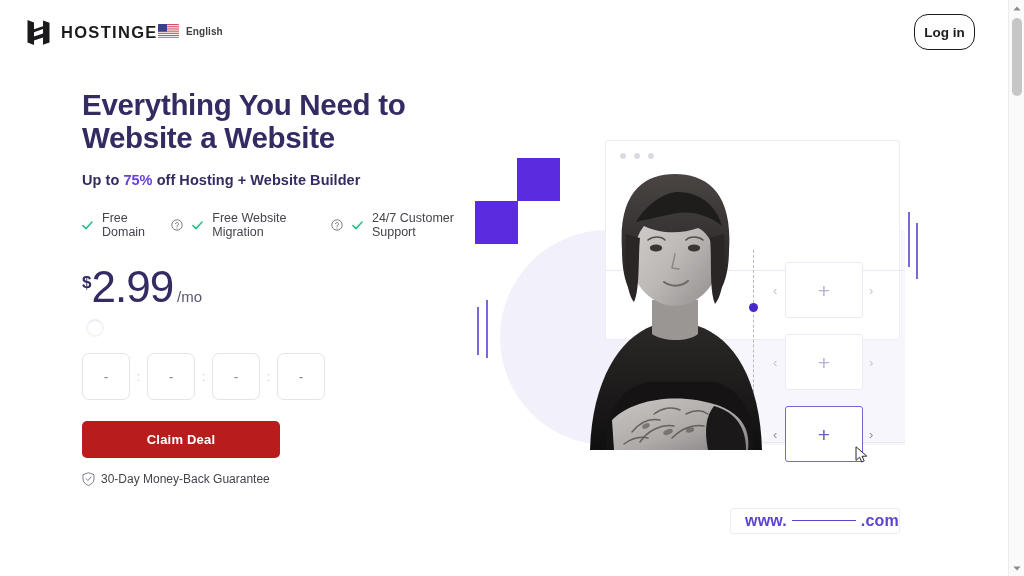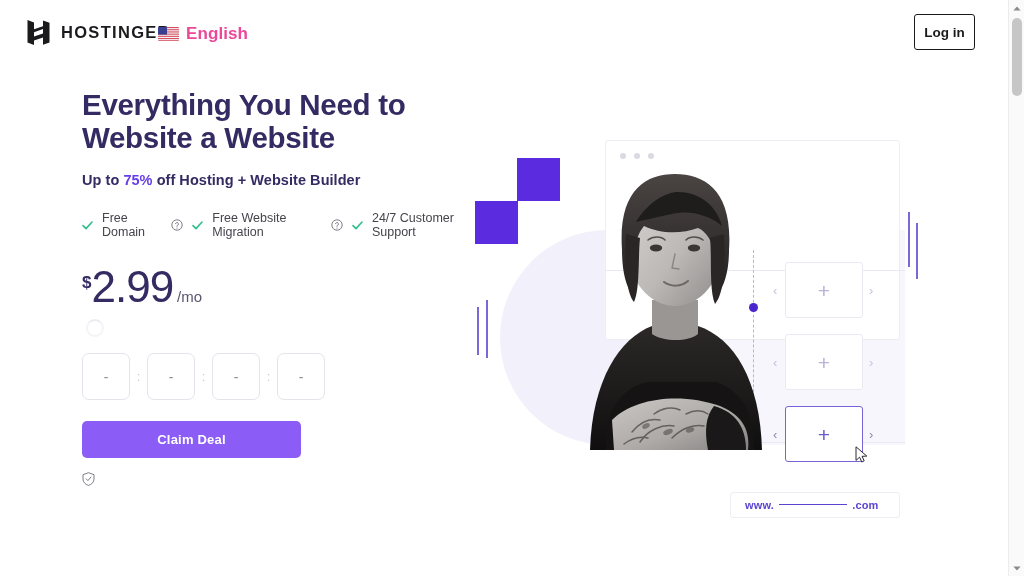--- a/index.html
+++ b/index.html
@@ -68,23 +68,23 @@
   }
 
   .flag {
     width: 21px;
     height: 14px;
     display: block;
     border-radius: 1px;
   }
 
   .lang-label {
-    font-size: 17px;
+    font-size: 10px;
     font-weight: 700;
-    color: #ec4899;
+    color: #404040;
     letter-spacing: 0.1px;
   }
 
   .nav {
     position: absolute;
     right: 150px;
     top: 23px;
     display: flex;
     align-items: center;
     gap: 26px;
@@ -107,21 +107,21 @@
     display: block;
   }
 
   .login-btn {
     position: absolute;
     right: 33px;
     top: 14px;
     width: 61px;
     height: 36px;
     border: 1.6px solid #1b1b1e;
-    border-radius: 3px;
+    border-radius: 14px;
     background: #fff;
     font-family: "Liberation Sans", sans-serif;
     font-size: 13.5px;
     font-weight: 700;
     color: #1b1b1e;
     cursor: pointer;
     display: flex;
     align-items: center;
     justify-content: center;
   }
@@ -223,23 +223,23 @@
 
   .cd-sep {
     font-size: 13px;
     color: #c9c9d4;
     width: 5px;
     text-align: center;
   }
 
   .claim-btn {
     margin-top: 21px;
-    width: 219px;
+    width: 198px;
     height: 37px;
-    background: #8b5cf6;
+    background: #b91c1c;
     border: none;
     border-radius: 5px;
     color: #fff;
     font-family: "Liberation Sans", sans-serif;
     font-size: 13px;
     font-weight: 700;
     letter-spacing: 0.2px;
     cursor: pointer;
     display: flex;
     align-items: center;
@@ -376,30 +376,30 @@
   .ar-r3 { left: 414px; top: 308px; color: #8f8ab0; }
 
   .cursor {
     position: absolute;
     left: 400px; top: 326px;
     width: 13px; height: 17px;
   }
 
   .domain-bar {
     position: absolute;
-    left: 275px; top: 372px;
+    left: 275px; top: 388px;
     width: 170px; height: 26px;
     background: #ffffff;
     border: 1px solid #ededf3;
     border-radius: 3px;
     display: flex;
     align-items: center;
     gap: 2px;
     padding-left: 14px;
-    font-size: 11px;
+    font-size: 16px;
     font-weight: 700;
     color: #5b44cf;
     letter-spacing: 0.2px;
   }
   .domain-blank {
     width: 68px;
     height: 0;
     border-bottom: 1.6px solid #5b44cf;
     margin: 0 3px 2px 3px;
   }
@@ -535,20 +535,21 @@
         <div class="cd-box">-</div>
       </div>
 
       <button class="claim-btn">Claim Deal</button>
 
       <div class="guarantee">
         <svg class="shield" viewBox="0 0 13 14">
           <path d="M6.5 0.7 L12 2.7 V7 c0 3.4 -2.6 5.5 -5.5 6.4 C3.6 12.5 1 10.4 1 7 V2.7 Z" fill="none" stroke="#6e6e7a" stroke-width="0.9" stroke-linejoin="round"></path>
           <path d="M4.2 6.9 L5.9 8.6 L9 5" fill="none" stroke="#6e6e7a" stroke-width="0.9" stroke-linecap="round" stroke-linejoin="round"></path>
         </svg>
+        <span>30-Day Money-Back Guarantee</span>
       </div>
     </div>
 
     <div class="hero-right">
 
       <div class="blob"></div>
       <div class="blob2"></div>
 
       <div class="sq-a"></div>
       <div class="sq-b"></div>

